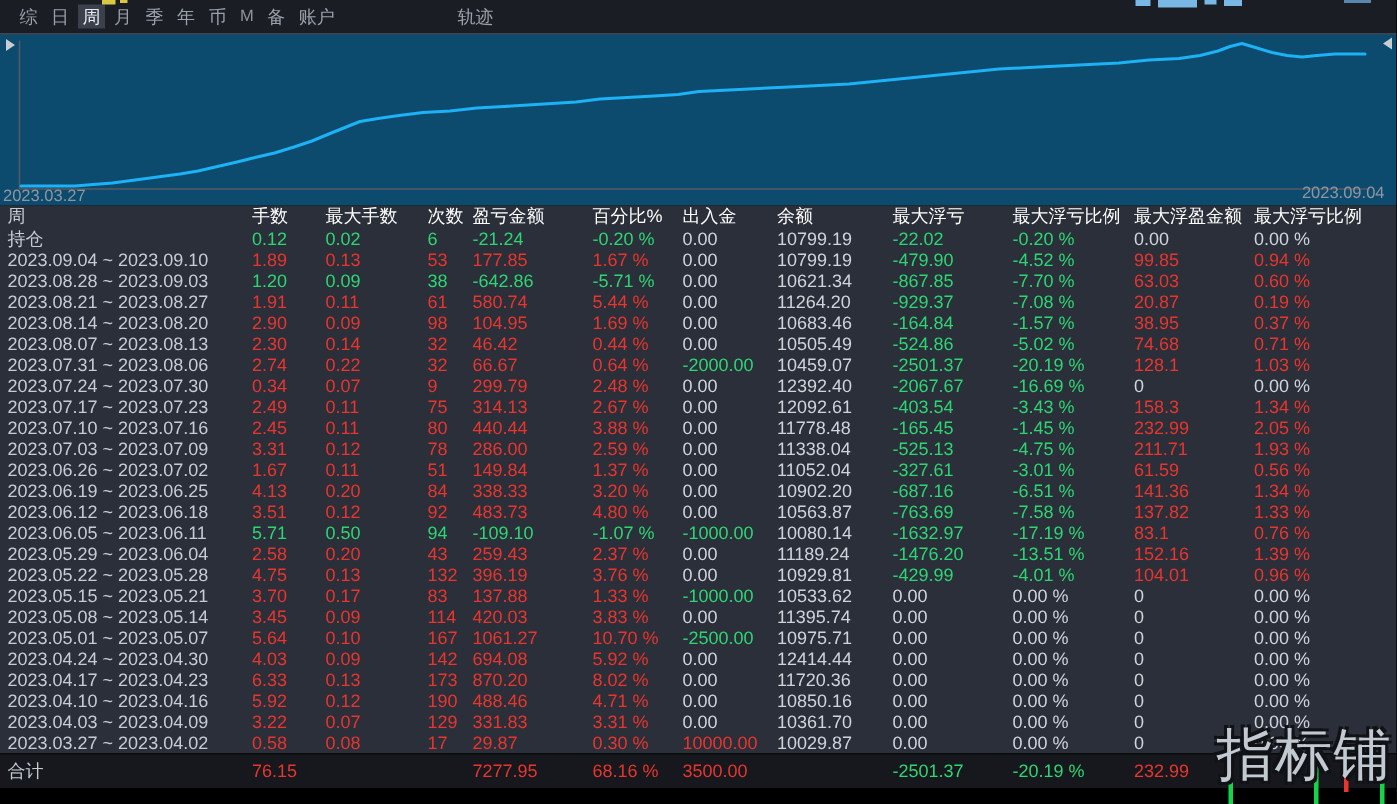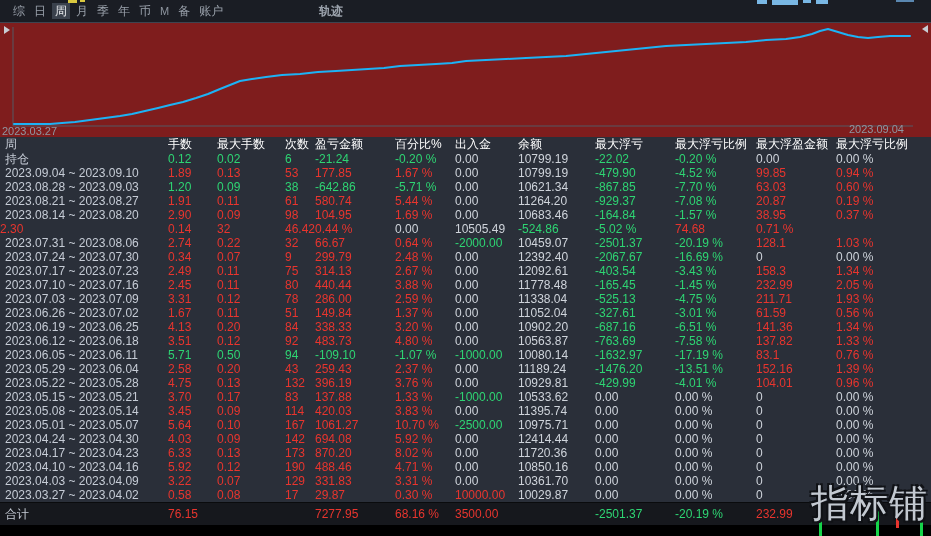--- a/index.html
+++ b/index.html
@@ -5,39 +5,39 @@
   html,body{margin:0;padding:0;background:#000;}
   .app{position:relative;width:931px;height:536px;background:#000;overflow:hidden;
        font-family:"Liberation Sans","DejaVu Sans",sans-serif;}
 
   
   .toolbar{position:absolute;left:0;top:0;width:931px;height:22px;background:#1a1d24;}
   .tabs{display:flex;align-items:center;height:22px;padding-left:10px;}
   .tab{color:#9aa1ab;font-size:12px;line-height:14px;padding:1px 3px;margin-right:3px;white-space:nowrap;}
   .tab.sel{background:#3a414c;color:#e9ebee;}
   .tab.small{font-size:11px;color:#8d949e;}
-  .tab.trail{position:absolute;left:316px;top:3px;margin:0;font-weight:bold;}
+  .tab.trail{position:absolute;left:302px;top:3px;margin:0;}
 
   
   .frag{position:absolute;z-index:6;}
   .frag.y1{left:68px;top:0;width:9px;height:3px;background:#d9c840;}
   .frag.y2{left:80px;top:0;width:5px;height:2px;background:#d9c840;}
   .frag.b1{left:757px;top:0;width:10px;height:4px;background:#79b7e4;}
   .frag.b2{left:772px;top:0;width:26px;height:5px;background:#79b7e4;}
   .frag.b3{left:803px;top:0;width:8px;height:3px;background:#79b7e4;}
   .frag.b4{left:816px;top:0;width:12px;height:4px;background:#79b7e4;}
   .frag.b5{left:896px;top:0;width:18px;height:2px;background:#5a87b0;}
 
   
-  .chart{position:absolute;left:0;top:22px;width:931px;height:115px;background:#7f1d1d;
+  .chart{position:absolute;left:0;top:22px;width:931px;height:115px;background:#0c4a6e;
          border-top:1px solid #3e4450;box-sizing:border-box;}
   .chart svg{position:absolute;left:0;top:0;}
   .axis-label{position:absolute;font-size:11px;color:#8f96a1;}
   .axis-label.start{left:2px;bottom:0px;}
-  .axis-label.end{right:27px;bottom:2px;}
+  .axis-label.end{right:8px;bottom:2px;}
   .tri{position:absolute;width:0;height:0;}
   .tri-left{left:4px;top:3px;border-top:4px solid transparent;border-bottom:4px solid transparent;border-left:6px solid #c8cdd4;}
   .tri-right{right:3px;top:2px;border-top:4px solid transparent;border-bottom:4px solid transparent;border-right:6px solid #c8cdd4;}
 
   
   .table{position:absolute;left:0;top:137px;width:931px;background:#2a2f39;}
   .trow{display:grid;grid-template-columns:168px 49px 68px 30px 80px 60px 63px 77px 80px 81px 80px 1fr;
         height:14px;line-height:14px;}
   .trow.head{height:15px;line-height:15px;}
   .trow.total{background:#16181d;height:22px;line-height:22px;border-top:1px solid #0a0b0d;}
@@ -177,20 +177,21 @@
           <span class="cell c-r">104.95</span>
           <span class="cell c-r">1.69 %</span>
           <span class="cell c-w">0.00</span>
           <span class="cell c-w">10683.46</span>
           <span class="cell c-g">-164.84</span>
           <span class="cell c-g">-1.57 %</span>
           <span class="cell c-r">38.95</span>
           <span class="cell c-r">0.37 %</span>
         </div>
         <div class="trow">
+          <span class="cell date">2023.08.07 ~ 2023.08.13</span>
           <span class="cell c-r">2.30</span>
           <span class="cell c-r">0.14</span>
           <span class="cell c-r">32</span>
           <span class="cell c-r">46.42</span>
           <span class="cell c-r">0.44 %</span>
           <span class="cell c-w">0.00</span>
           <span class="cell c-w">10505.49</span>
           <span class="cell c-g">-524.86</span>
           <span class="cell c-g">-5.02 %</span>
           <span class="cell c-r">74.68</span>

